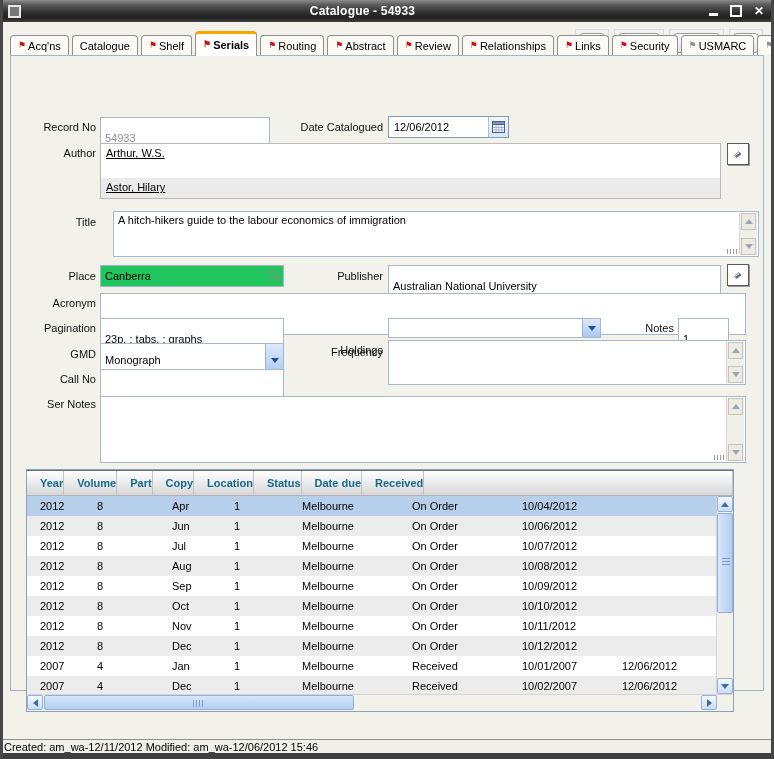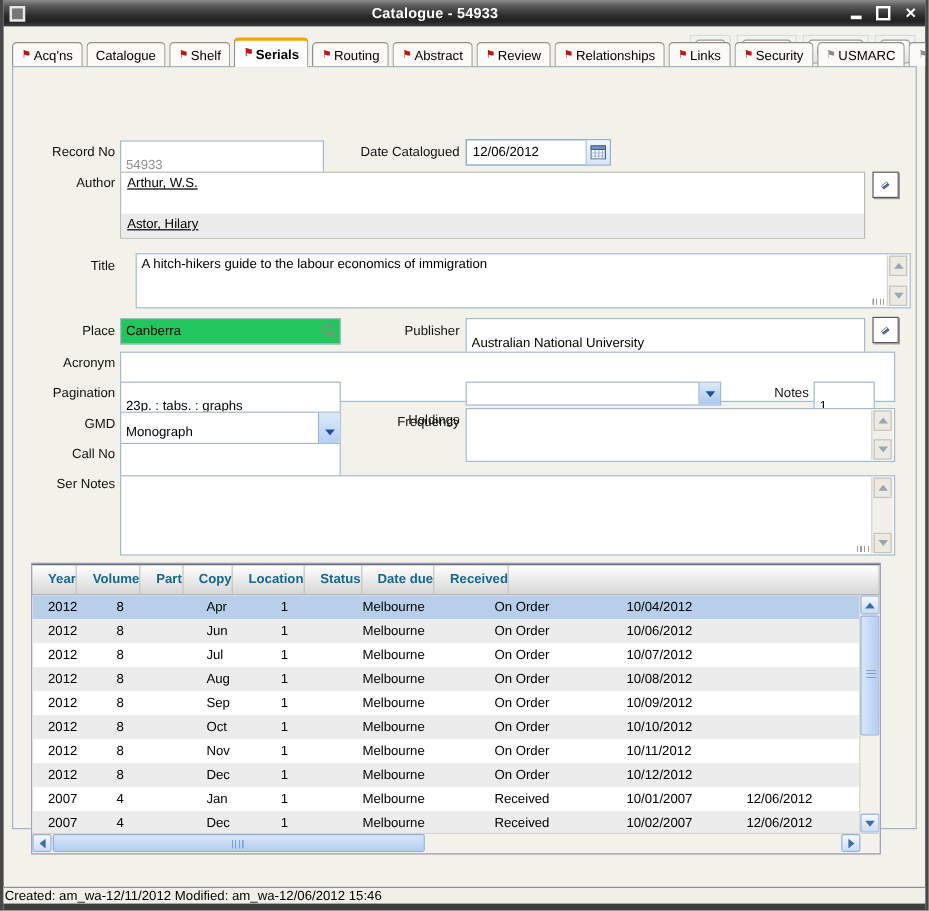--- a/index.html
+++ b/index.html
@@ -73,21 +73,21 @@
   .icon-btn{position:absolute;width:22px;height:22px;background:#fff;border:1px solid #5a5a5a;
     box-shadow:1px 1px 0 #9a9a9a;display:flex;align-items:center;justify-content:center;cursor:default;}
   
   .inputwrap{position:absolute;display:flex;align-items:center;background:#22c55e;border:1px solid #a6b8cb;box-sizing:border-box;}
   .inputwrap input{flex:1;border:none;outline:none;font-size:11px;padding:2px 4px;font-family:"Liberation Sans",sans-serif;background:transparent;}
   .mag{position:relative;width:14px;height:14px;margin-right:3px;flex:0 0 auto;}
   .mag::before{content:"";position:absolute;left:2px;top:1px;width:7px;height:7px;border:1.5px solid #8a8a8a;border-radius:50%;}
   .mag::after{content:"";position:absolute;left:9px;top:9px;width:5px;height:2px;background:#8a8a8a;transform:rotate(45deg);}
   
   .gridbox{position:absolute;left:15px;top:413px;width:708px;height:243px;border:1px solid #8aa2bd;
-    box-sizing:border-box;background:#fca5a5;}
+    box-sizing:border-box;background:#6d28d9;}
   .ghead{display:flex;height:26px;background:linear-gradient(180deg,#ffffff,#d7d7d7);
     border-top:1px solid #6e6e6e;border-bottom:1px solid #b3b3b3;box-sizing:border-box;}
   .ghead .hcell{font-size:11px;font-weight:bold;color:#15688f;line-height:24px;padding-left:13px;
     border-right:1px solid #c2c2c2;box-sizing:border-box;white-space:nowrap;overflow:hidden;}
   .gbody{position:relative;height:198px;overflow:hidden;background:#fff;}
   .grow{display:flex;height:20px;line-height:20px;}
   .grow:nth-child(even){background:#ececec;}
   .grow.selected{background:#b8cfec;}
   .gcell{font-size:11px;color:#000;padding-left:13px;box-sizing:border-box;white-space:nowrap;overflow:hidden;}
   .c0{width:57px;} .c1{width:75px;} .c2{width:62px;} .c3{width:68px;} .c4{width:110px;}

